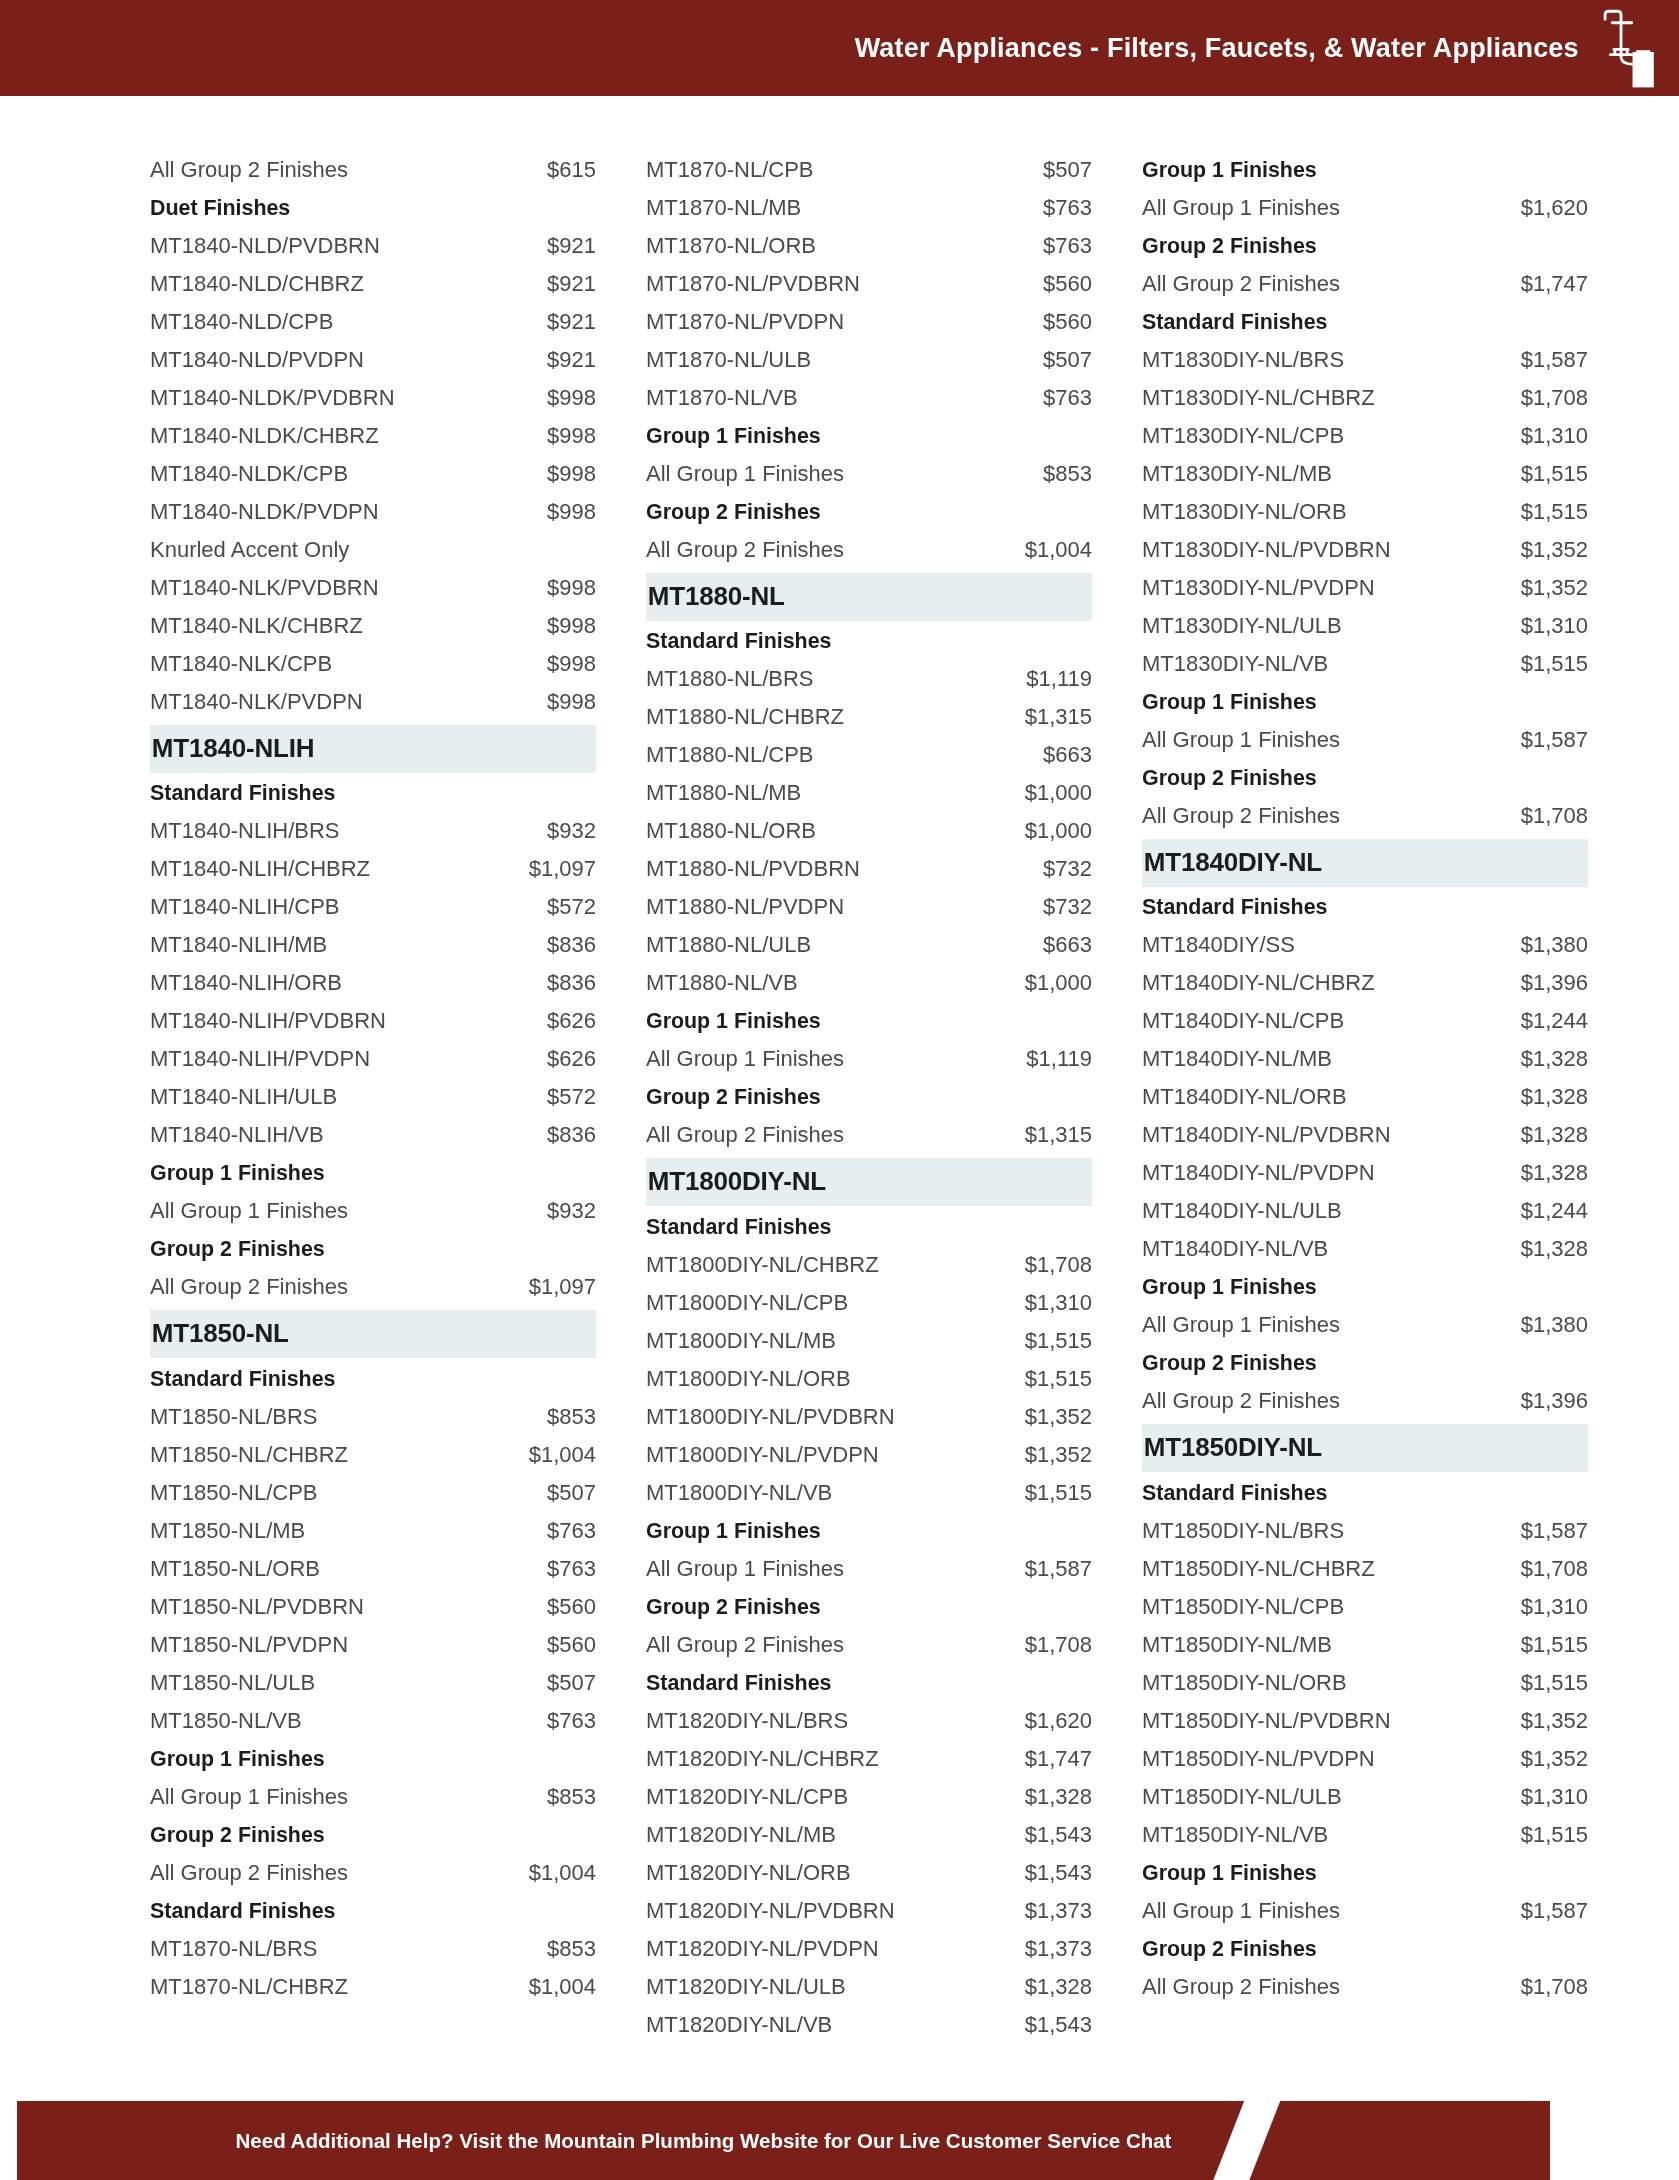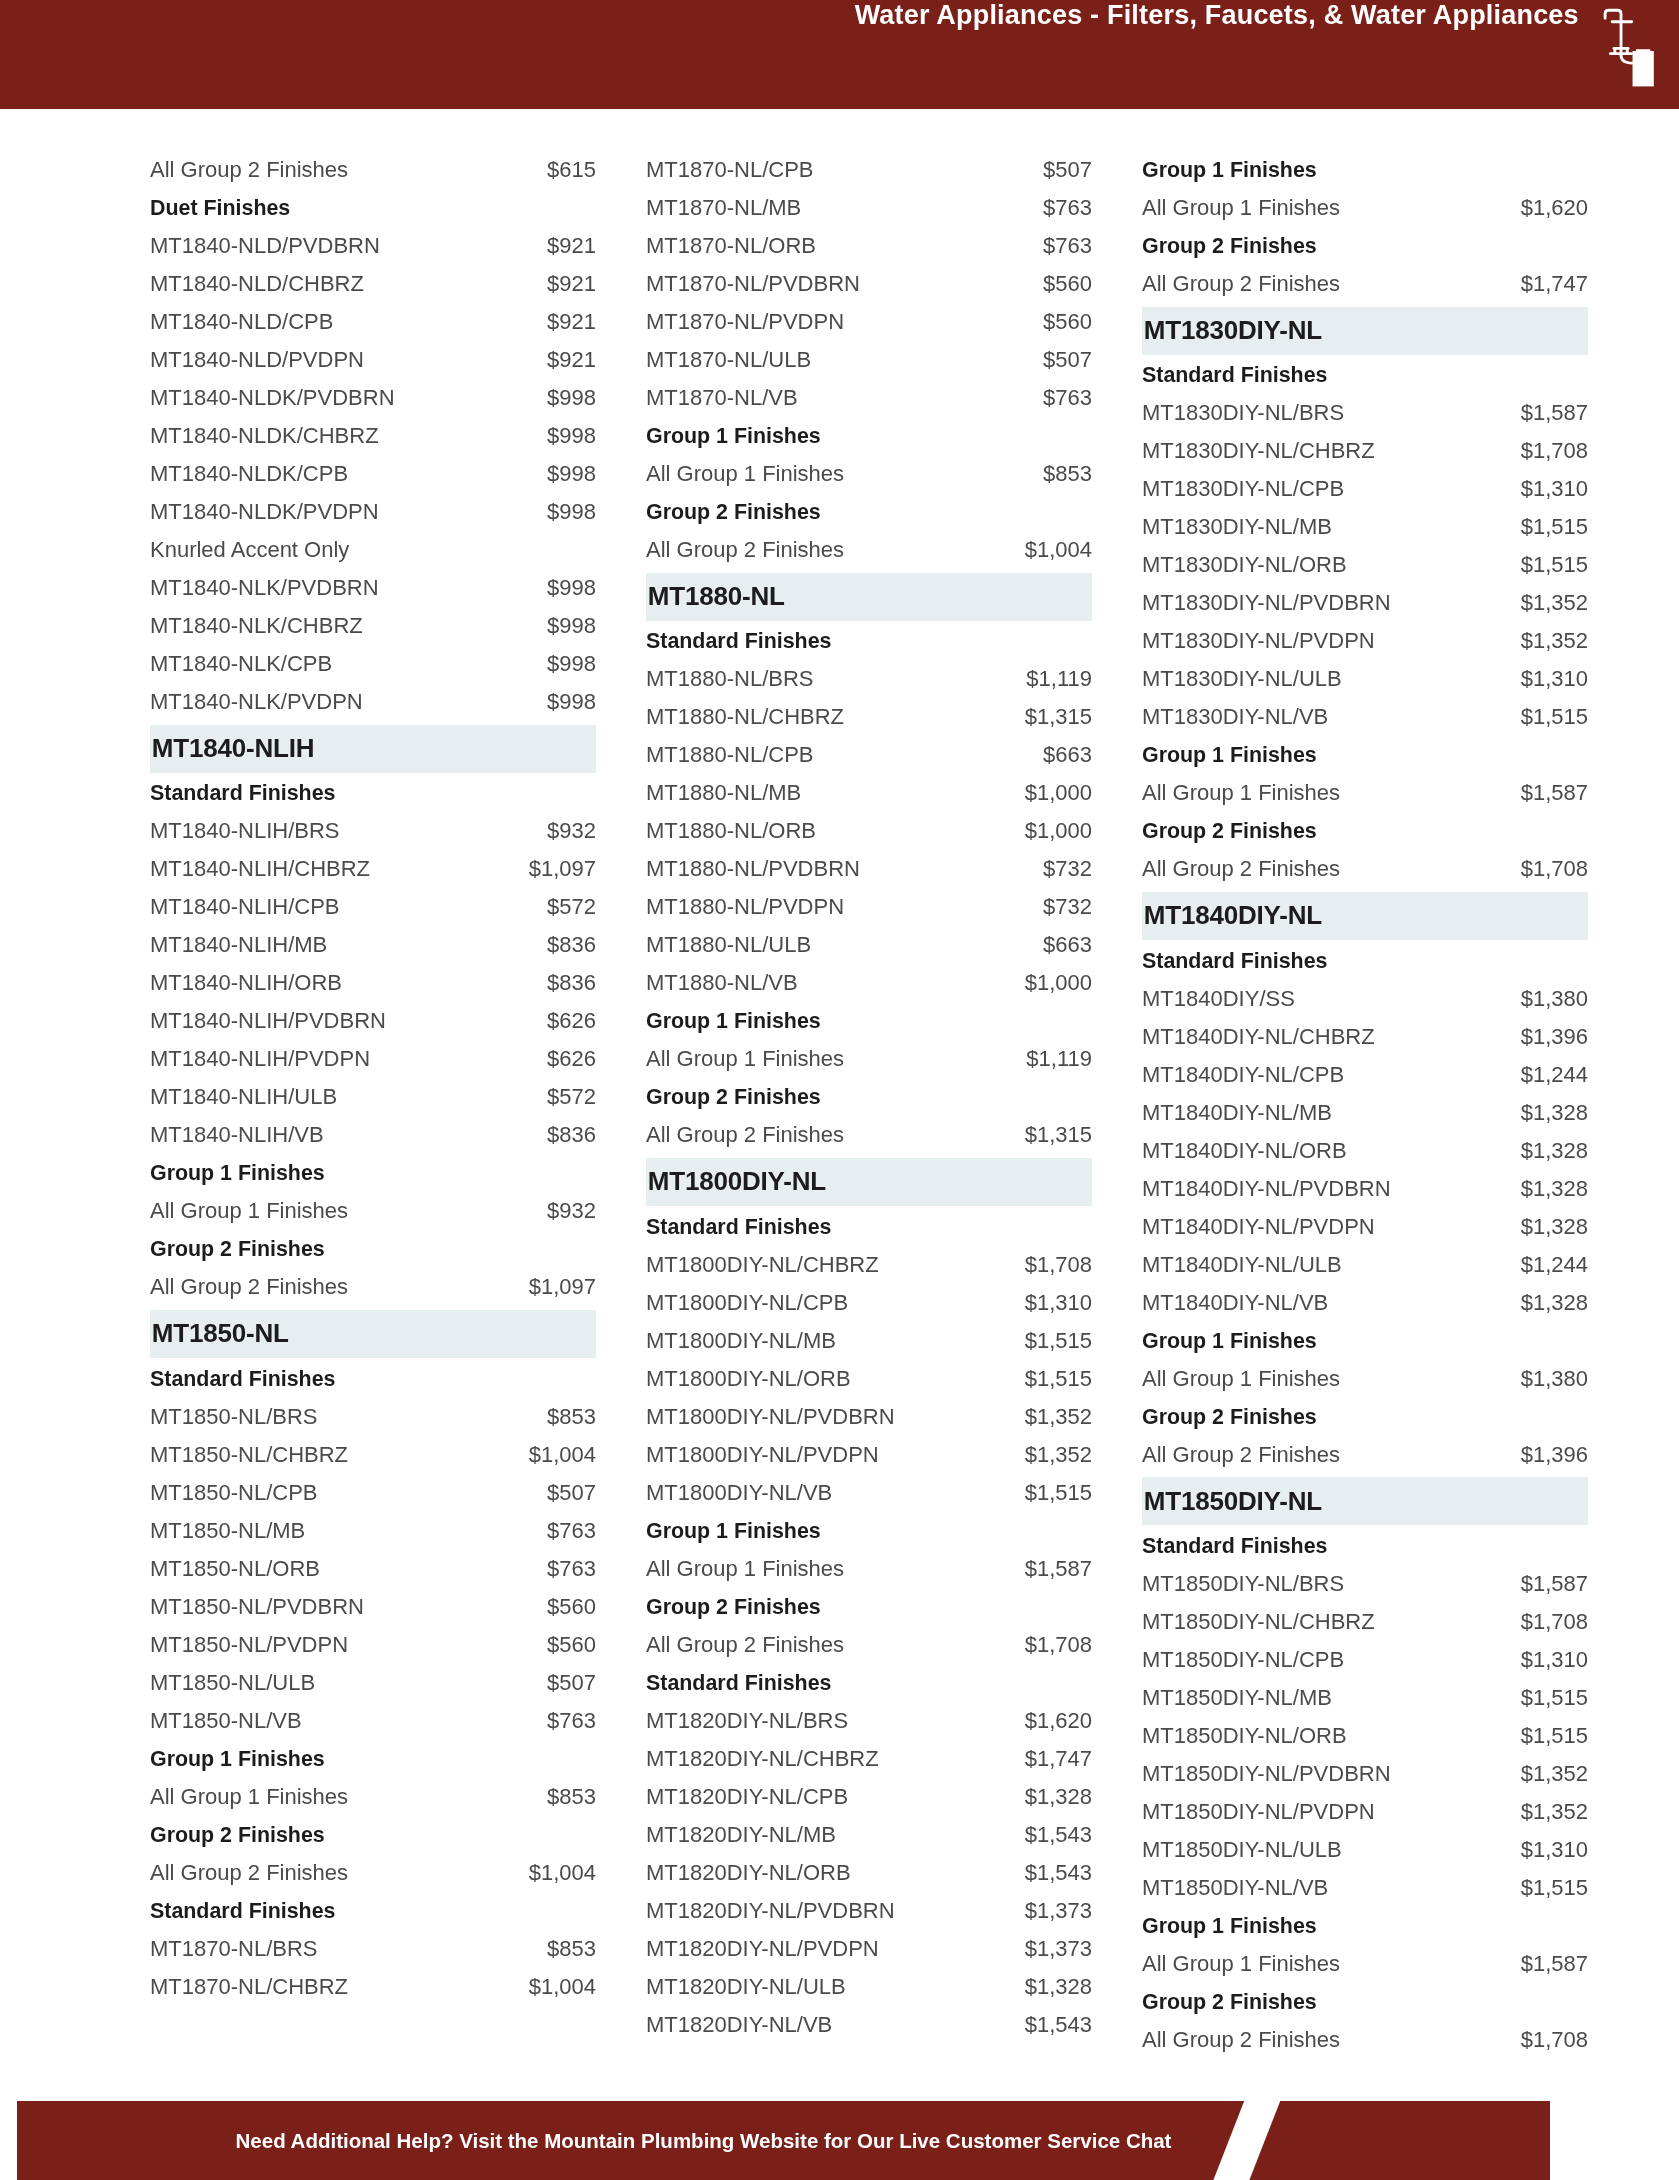--- a/index.html
+++ b/index.html
@@ -17,23 +17,24 @@
     height: 2181px;
     background: #ffffff;
     overflow: hidden;
   }
 
   
   .header-bar {
     position: absolute;
     top: 0; left: 0;
     width: 1680px;
-    height: 109px;
+    height: 96px;
     background: #7a2019;
     display: flex;
+    align-items: center;
     justify-content: flex-end;
   }
   .header-title {
     color: #ffffff;
     font-size: 27px;
     font-weight: bold;
     letter-spacing: 0.2px;
     white-space: nowrap;
     margin-right: 19.6px;
   }
@@ -566,23 +567,20 @@
           <span class="label">All Group 1 Finishes</span>
           <span class="price">$1,620</span>
         </div>
         <div class="row subhead">
           <span class="label">Group 2 Finishes</span>
         </div>
         <div class="row">
           <span class="label">All Group 2 Finishes</span>
           <span class="price">$1,747</span>
         </div>
-        <div class="section-band">
-          <span class="title">MT1830DIY-NL</span>
-        </div>
         <div class="row subhead">
           <span class="label">Standard Finishes</span>
         </div>
         <div class="row">
           <span class="label">MT1830DIY-NL/BRS</span>
           <span class="price">$1,587</span>
         </div>
         <div class="row">
           <span class="label">MT1830DIY-NL/CHBRZ</span>
           <span class="price">$1,708</span>

